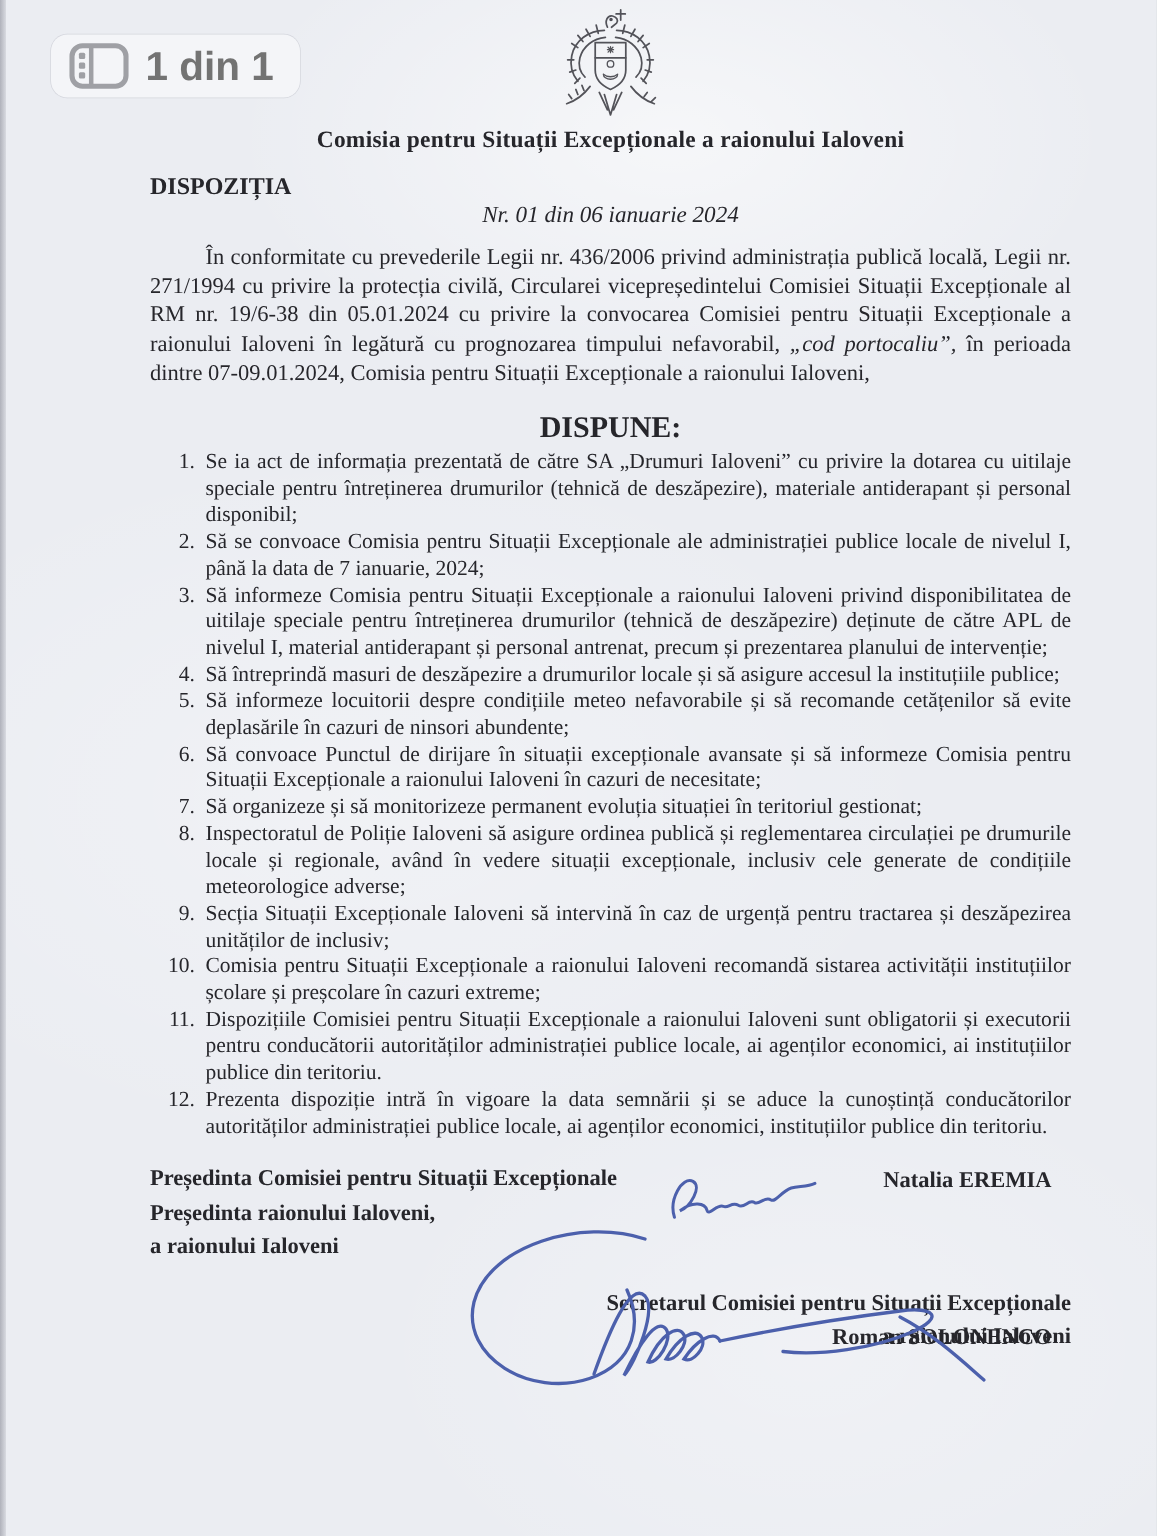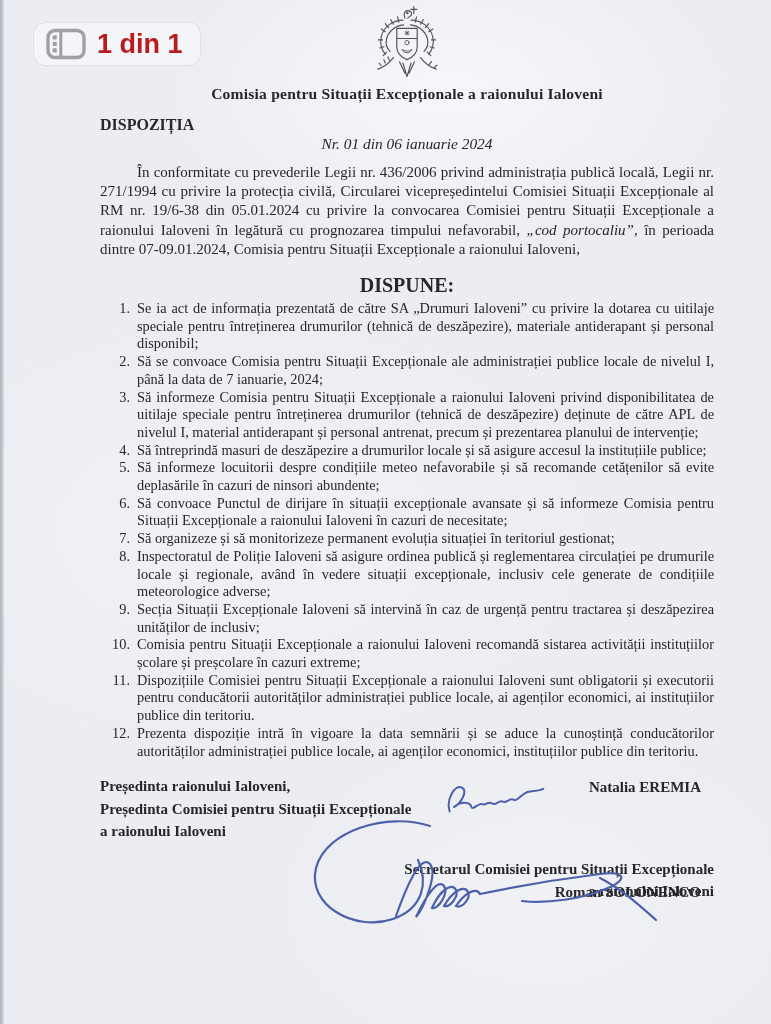--- a/index.html
+++ b/index.html
@@ -11,21 +11,21 @@
       radial-gradient(ellipse 400px 260px at 70% 88%, rgba(255,255,255,.25), transparent 75%),
       #ebedf2;
     font-family:"Liberation Serif", serif;color:#26262b;
   }
   .edge-left{position:absolute;left:0;top:0;bottom:0;width:4px;
     background:linear-gradient(to right,#b0b2bb,#d9dbe1);}
   
   .pill{
     position:absolute;left:34px;top:23px;height:42px;padding:0 17px 0 11px;
     background:#f4f5f8;border-radius:11px;display:flex;align-items:center;gap:10px;
-    font-family:"Liberation Sans", sans-serif;color:#b91c1c;font-size:27px;font-weight:600;
+    font-family:"Liberation Sans", sans-serif;color:#737373;font-size:27px;font-weight:600;
     box-shadow:0 0 0 .5px rgba(110,112,125,.18);z-index:6;
   }
   
   .content{position:absolute;left:100px;width:614px;top:0;}
   .arms{display:flex;justify-content:center;margin-top:5px;}
   .org-title{text-align:center;font-weight:bold;font-size:15.6px;margin-top:0;letter-spacing:.2px;}
   .doc-type{text-align:left;font-weight:bold;font-size:16px;margin-top:13px;}
   .doc-num{text-align:center;font-weight:normal;font-style:italic;font-size:15.4px;margin-top:1px;}
   .intro{margin-top:10px;font-size:15px;line-height:19.2px;text-align:justify;text-indent:37px;}
   .intro .it{font-style:italic;}
@@ -150,22 +150,22 @@
           <span class="num">11.</span>
           <span class="itext">Dispozițiile Comisiei pentru Situații Excepționale a raionului Ialoveni sunt obligatorii și executorii pentru conducătorii autorităților administrației publice locale, ai agenților economici, ai instituțiilor publice din teritoriu.</span>
         </li>
       <li>
           <span class="num">12.</span>
           <span class="itext">Prezenta dispoziție intră în vigoare la data semnării și se aduce la cunoștință conducătorilor autorităților administrației publice locale, ai agenților economici, instituțiilor publice din teritoriu.</span>
         </li>
     </ol>
 
     <div class="sig">
+      <div>Președinta Comisiei pentru Situații Excepționale</div>
       <div>Președinta raionului Ialoveni,</div>
-      <div>Președinta Comisiei pentru Situații Excepționale</div>
       <div>a raionului Ialoveni</div>
       <span class="name sig1-name">Natalia EREMIA</span>
       <span class="ink ink-eremia">
         <svg width="112" height="46" viewBox="0 0 112 46" fill="none" stroke="#4c60ac" stroke-width="2" stroke-linecap="round">
           <path d="M6,34 C3,22 13,7 20,11 C26,15 17,28 10,30 C19,24 27,26 28,31 C29,35 35,27 39,29 C42,31 45,26 49,29 C53,32 56,25 60,28 C63,30 67,24 71,27 C74,29 78,22 85,20 C90,19 96,20 101,18"></path>
         </svg>
       </span>
     </div>
 
     <div class="sig sig2">

